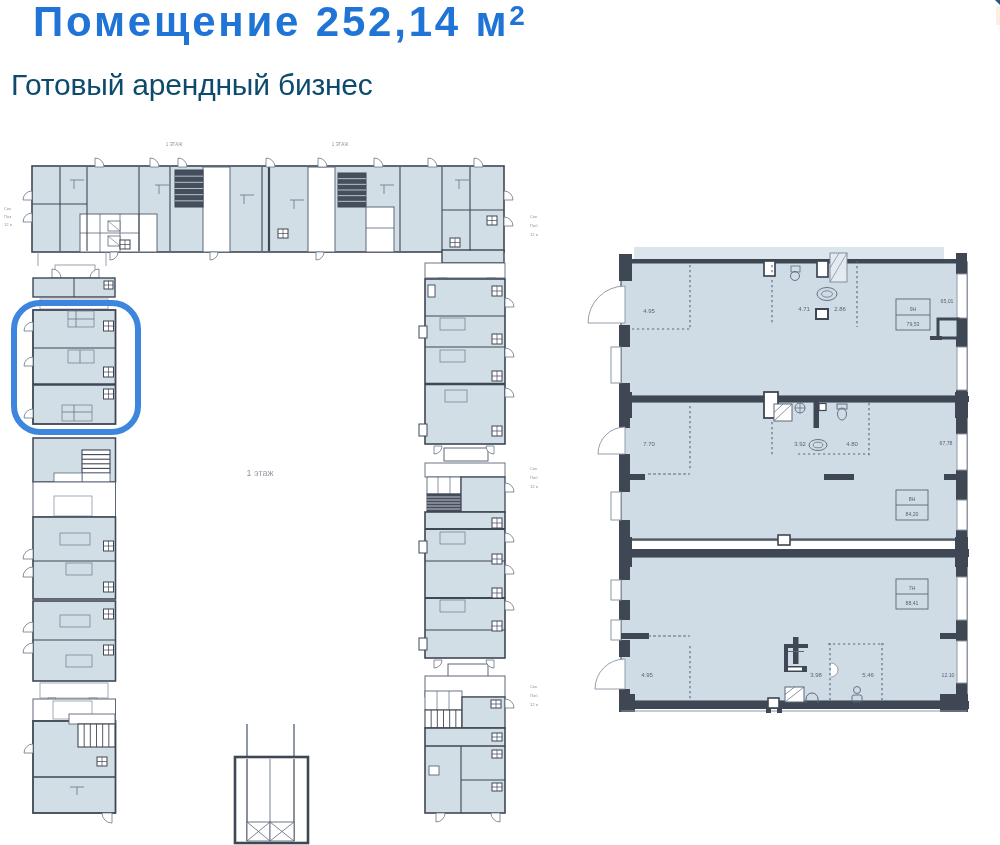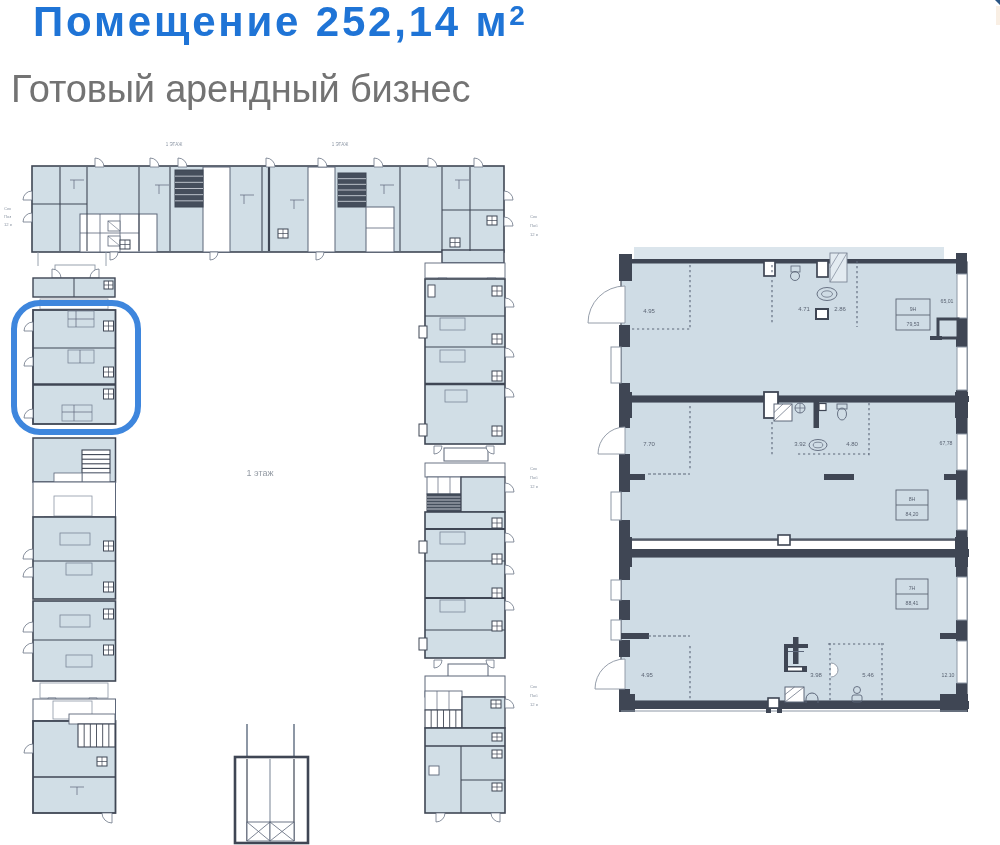--- a/index.html
+++ b/index.html
@@ -1,18 +1,18 @@
 <!DOCTYPE html>
 <html><head><meta charset="utf-8">
 <style>
 html,body{margin:0;padding:0;background:#ffffff;width:1000px;height:845px;overflow:hidden;}
 #wrap{position:relative;width:1000px;height:845px;font-family:"Liberation Sans",sans-serif;}
 #title{position:absolute;left:33px;top:-2px;font-size:42px;font-weight:bold;color:#1f74d6;letter-spacing:2.8px;}
 #title sup{font-size:28px;vertical-align:11px;letter-spacing:0;}
-#sub{position:absolute;left:11px;top:68px;font-size:38px;font-weight:400;color:#737373;letter-spacing:-0.2px;}
+#sub{position:absolute;left:11px;top:68px;font-size:30px;font-weight:400;color:#0c4a6e;letter-spacing:-0.2px;}
 svg{position:absolute;left:0;top:0;}
 </style></head>
 <body>
 <div id="wrap">
 <svg width="1000" height="845" viewBox="0 0 1000 845">
 <rect x="32" y="166" width="472" height="86" fill="#d1dee6" stroke="#3f4654" stroke-width="1.6" rx="0"></rect>
 <rect x="442" y="250" width="62" height="13" fill="#d1dee6" stroke="#3f4654" stroke-width="1.4" rx="0"></rect>
 <rect x="203" y="167" width="27" height="85" fill="#ffffff" stroke="#5c6679" stroke-width="1" rx="0"></rect>
 <rect x="308" y="167" width="27" height="85" fill="#ffffff" stroke="#5c6679" stroke-width="1" rx="0"></rect>
 <rect x="175" y="170" width="28" height="37" fill="#454e5c" stroke="#3f4654" stroke-width="1" rx="0"></rect>

